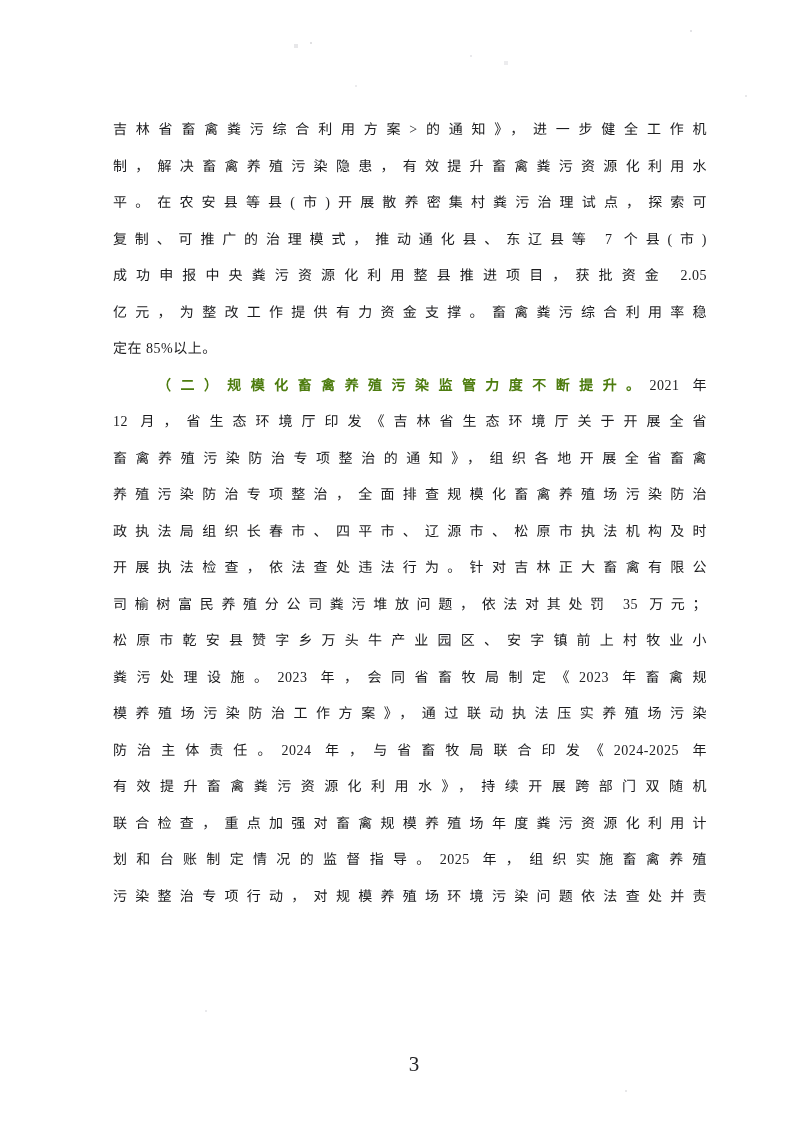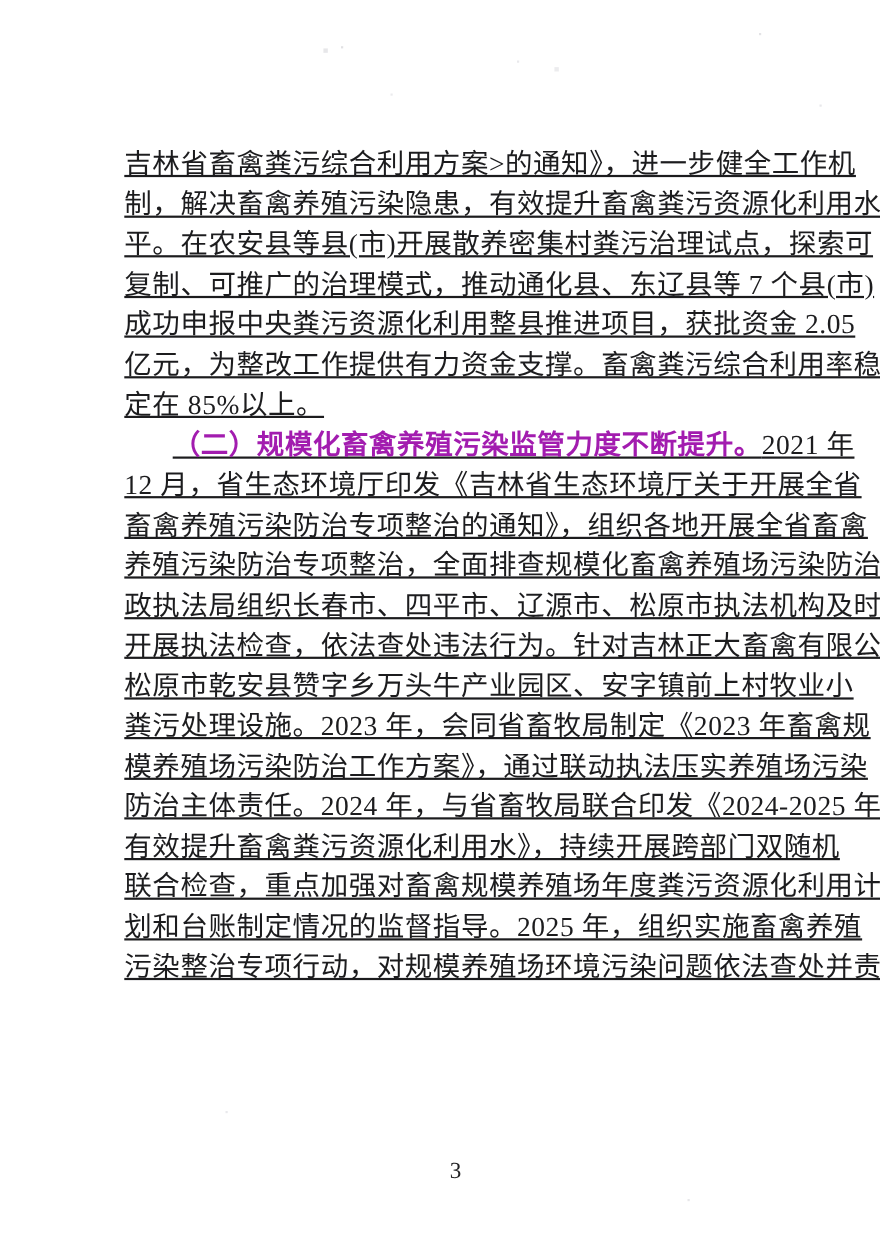--- a/index.html
+++ b/index.html
@@ -34,48 +34,47 @@
       745px 95px 0 0   #e4e4e7,
       355px 85px 0 0   #e8e8eb,
       205px 1010px 0 0 #e6e6e9,
       625px 1090px 0 0 #e3e3e6;
     opacity: 0.85;
   }
 
   .text-block {
     position: absolute;
     left: 113px;
-    top: 132px;
+    top: 112px;
     width: 594px;
-    font-size: 25px;
+    font-size: 14px;
     line-height: 36.5px;
     color: #1c1c1e;
     letter-spacing: 0.5px;
-    text-decoration: underline;
   }
 
   .line {
     text-align: justify;
     text-align-last: justify;
     height: 36.5px;
     white-space: nowrap;
     overflow: visible;
   }
 
   .line.para-end {
     text-align-last: left;
   }
 
   .line.indent {
     padding-left: 44px;
   }
 
   .bold {
     font-weight: bold;
-    color: #a21caf;
+    color: #4d7c0f;
   }
 
   .page-number {
     position: absolute;
     top: 1052px;
     left: 0;
     width: 100%;
     padding-left: 28px;
     text-align: center;
     font-size: 21px;
@@ -101,20 +100,21 @@
 
     <div class="line indent">
       <span class="bold">（二）规模化畜禽养殖污染监管力度不断提升。</span><span>2021 年</span>
     </div>
 
     <div class="line">12 月，省生态环境厅印发《吉林省生态环境厅关于开展全省</div>
     <div class="line">畜禽养殖污染防治专项整治的通知》，组织各地开展全省畜禽</div>
     <div class="line">养殖污染防治专项整治，全面排查规模化畜禽养殖场污染防治</div>
     <div class="line">政执法局组织长春市、四平市、辽源市、松原市执法机构及时</div>
     <div class="line">开展执法检查，依法查处违法行为。针对吉林正大畜禽有限公</div>
+    <div class="line">司榆树富民养殖分公司粪污堆放问题，依法对其处罚 35 万元；</div>
     <div class="line">松原市乾安县赞字乡万头牛产业园区、安字镇前上村牧业小</div>
     <div class="line">粪污处理设施。2023 年，会同省畜牧局制定《2023 年畜禽规</div>
     <div class="line">模养殖场污染防治工作方案》，通过联动执法压实养殖场污染</div>
     <div class="line">防治主体责任。2024 年，与省畜牧局联合印发《2024-2025 年</div>
     <div class="line">有效提升畜禽粪污资源化利用水》，持续开展跨部门双随机</div>
     <div class="line">联合检查，重点加强对畜禽规模养殖场年度粪污资源化利用计</div>
     <div class="line">划和台账制定情况的监督指导。2025 年，组织实施畜禽养殖</div>
     <div class="line">污染整治专项行动，对规模养殖场环境污染问题依法查处并责</div>
 
   </div>

